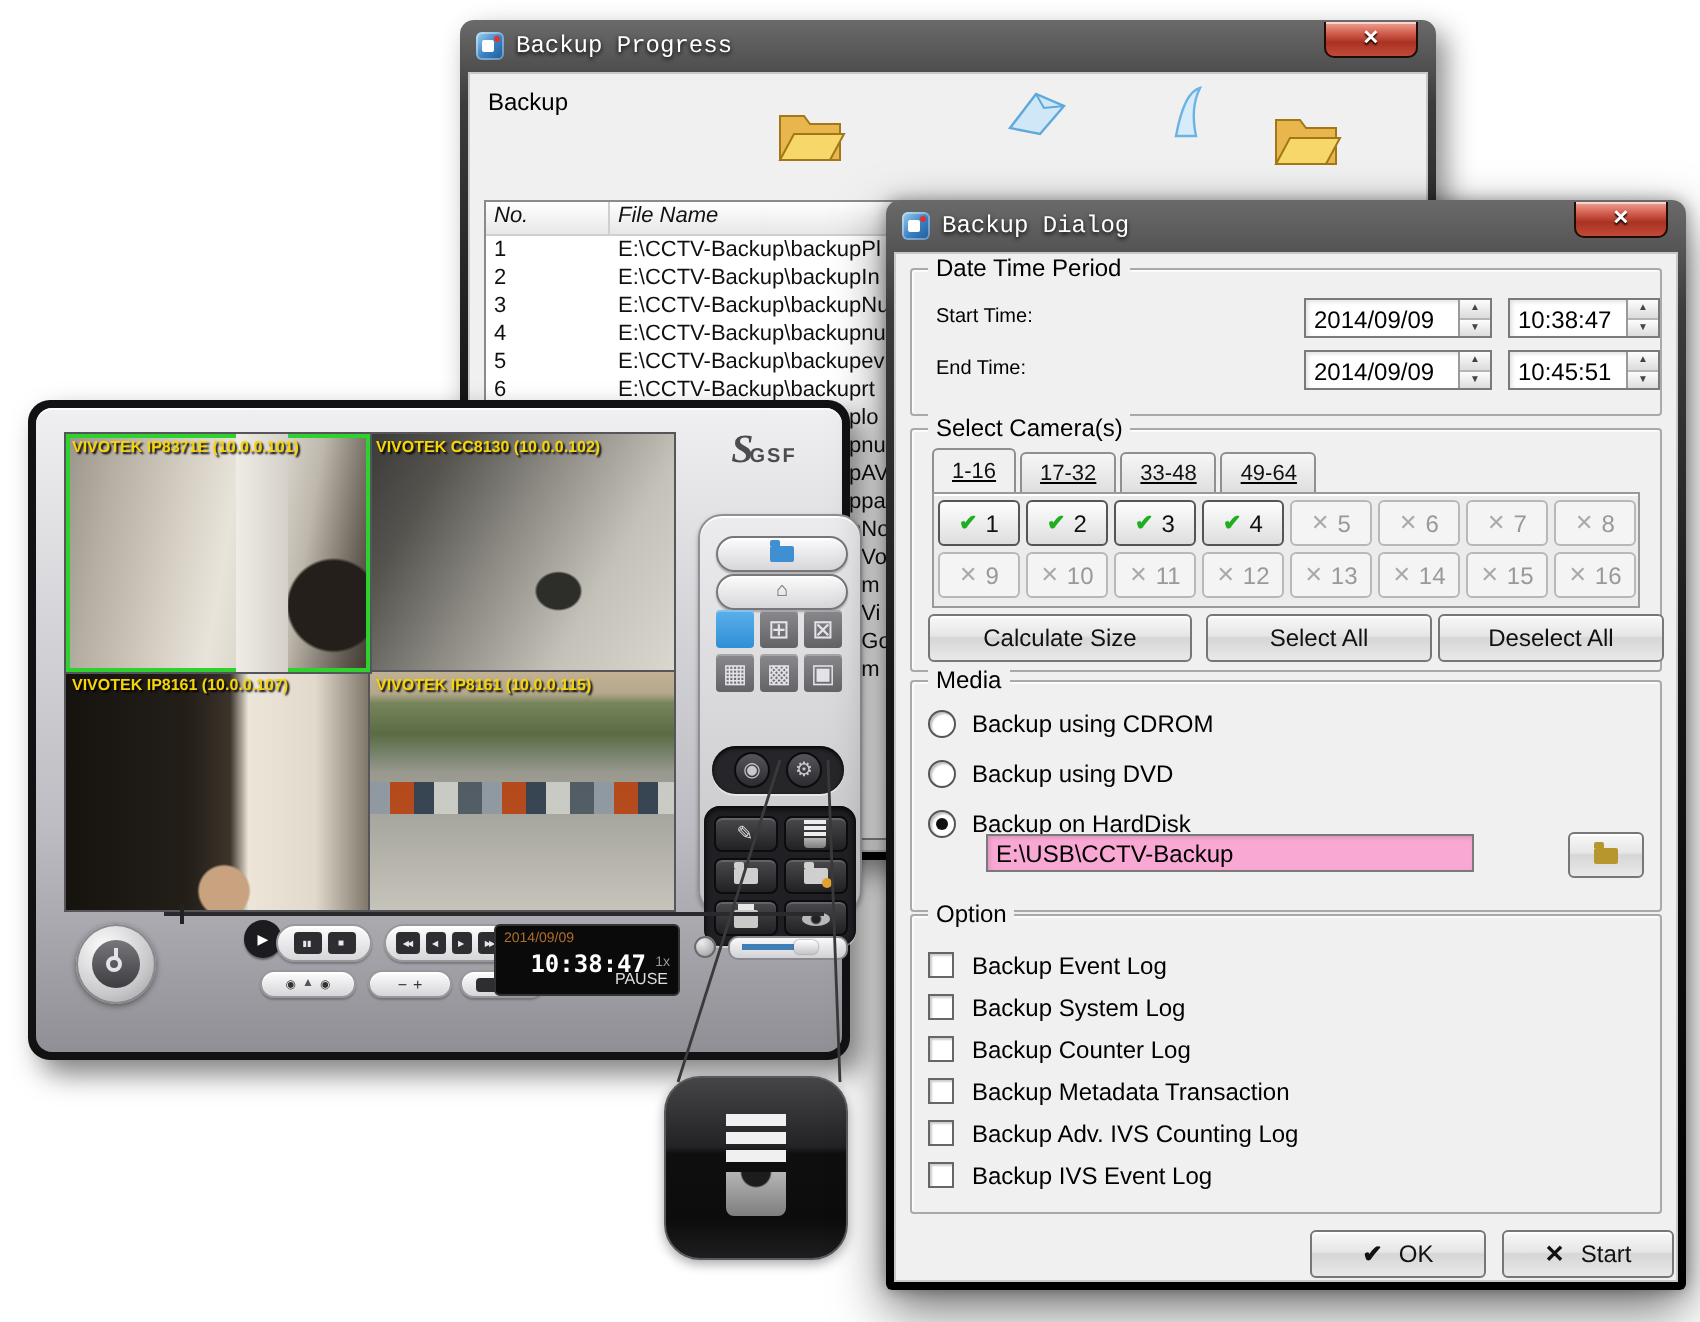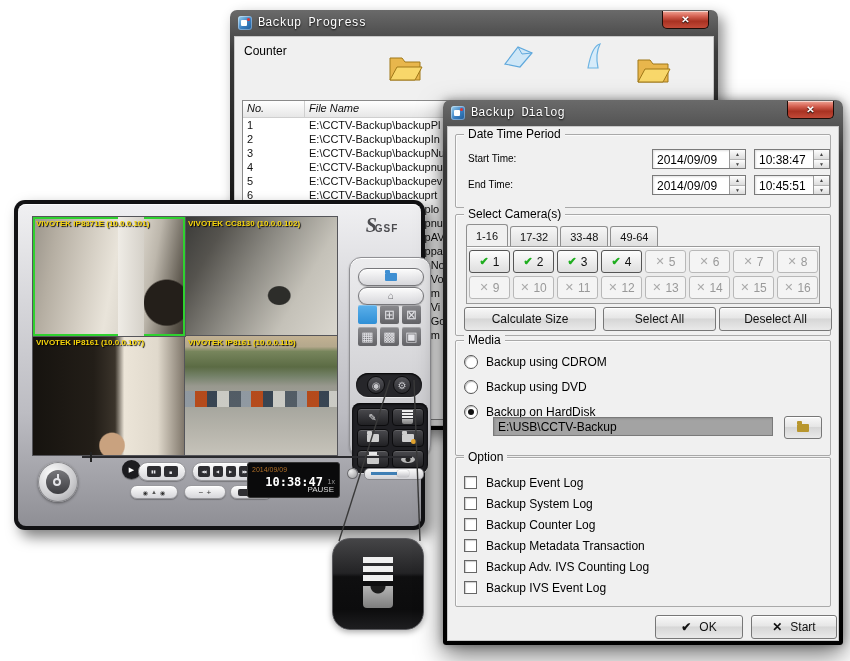--- a/index.html
+++ b/index.html
@@ -47,21 +47,21 @@
          box-shadow:inset 1px 1px 0 rgba(255,255,255,.7);}
   .group-label{position:absolute;top:-8px;left:8px;background:#f0f0f0;padding:0 4px;font-size:12px;color:#000;}
   .dlg-label{position:absolute;font-size:10px;color:#000;}
   .spin{position:absolute;height:20px;background:#fff;border:1px solid #7a7a7a;box-sizing:border-box;
         box-shadow:inset 1px 1px 2px rgba(0,0,0,.12);}
   .spin-val{position:absolute;left:4px;top:3px;font-size:12px;color:#000;}
   .spin-ud{position:absolute;right:0;top:0;bottom:0;width:15px;display:flex;flex-direction:column;border-left:1px solid #9a9a9a;}
   .spin-ud i{flex:1;font-style:normal;font-size:5px;line-height:8px;text-align:center;color:#444;
              background:linear-gradient(180deg,#fdfdfd,#dcdcdc);border-bottom:1px solid #b5b5b5;cursor:pointer;}
   .spin-ud i:last-child{border-bottom:none;}
-  .tabs-row{position:absolute;left:10px;top:10px;display:flex;gap:2px;align-items:flex-end;height:21px;}
+  .tabs-row{position:absolute;left:10px;top:10px;display:flex;gap:2px;align-items:flex-end;height:21px;text-decoration:underline;}
   .tab{height:19px;padding:0 9px;display:flex;align-items:center;font-size:11px;color:#111;
        background:linear-gradient(180deg,#f6f6f6,#dfdfdf);border:1px solid #8f8f8f;border-bottom:none;
        border-radius:3px 3px 0 0;cursor:pointer;}
   .tab.active{height:21px;background:#f0f0f0;position:relative;z-index:2;}
   .tab-panel{position:absolute;left:10px;top:31px;width:354px;height:58px;border:1px solid #9a9a9a;
              background:#ececec;box-shadow:inset 0 1px 0 #fff;box-sizing:border-box;}
   .cam-grid{position:absolute;left:2px;top:3px;display:flex;flex-wrap:wrap;gap:3px;width:352px;}
   .cam-btn{width:41px;height:23px;box-sizing:border-box;border-radius:3px;display:flex;align-items:center;
            justify-content:center;gap:4px;font-size:12px;cursor:pointer;}
   .cam-btn.on{border:1px solid #555;background:linear-gradient(180deg,#fdfdfd,#dedede);color:#111;}
@@ -70,22 +70,22 @@
   .cam-btn.off .cam-ico{color:#aaa;font-size:11px;}
   .btn{position:absolute;height:22px;border:1px solid #777;border-radius:3px;font-size:12px;color:#111;
        background:linear-gradient(180deg,#f8f8f8 0%,#e6e6e6 45%,#d6d6d6 50%,#e9e9e9 100%);
        display:flex;align-items:center;justify-content:center;gap:8px;cursor:pointer;
        box-shadow:inset 0 1px 0 #fff;}
   .radio-row{display:flex;align-items:center;gap:8px;height:25px;padding-left:8px;cursor:pointer;}
   .radio{width:12px;height:12px;border-radius:50%;border:1px solid #555;background:#fff;position:relative;flex:none;
          box-shadow:inset 1px 1px 1px rgba(0,0,0,.25);}
   .radio-row.checked .radio::after{content:"";position:absolute;left:3px;top:3px;width:6px;height:6px;border-radius:50%;background:#111;}
   .radio-label{font-size:12px;color:#000;}
-  .path-input{position:absolute;left:37px;top:76px;width:280px;height:19px;border:1px solid #7a7a7a;
-              background:#a3a3a3;font:12px "Liberation Sans",sans-serif;padding:0 4px;box-sizing:border-box;
+  .path-input{position:absolute;left:37px;top:76px;width:244px;height:19px;border:1px solid #7a7a7a;
+              background:#f9a8d4;font:12px "Liberation Sans",sans-serif;padding:0 4px;box-sizing:border-box;
               box-shadow:inset 1px 1px 2px rgba(0,0,0,.12);}
   .browse-btn{position:absolute;left:328px;top:75px;width:36px;height:21px;}
   .chk-row{display:flex;align-items:center;gap:9px;height:21px;padding-left:8px;cursor:pointer;}
   .chk-box{width:13px;height:13px;background:#fff;border:1px solid #666;box-sizing:border-box;flex:none;
            box-shadow:inset 1px 1px 1px rgba(0,0,0,.2);}
   .chk-label{font-size:12px;color:#000;}
   .ok-glyph{font-weight:bold;font-size:12px;}
 
   
   #cctv{position:absolute;left:14px;top:200px;width:411px;height:330px;z-index:4;border-radius:11px;
@@ -210,21 +210,21 @@
 
   <div class="win" id="progressWin">
     <div class="titlebar">
       <span class="app-ico"></span>
       <span class="title-text">Backup Progress</span>
     </div>
     <div class="close-btn">
       <span>✕</span>
     </div>
     <div class="client">
-      <div class="backup-label">Counter</div>
+      <div class="backup-label">Backup</div>
 
       <svg class="prog-svg" style="left:152px;top:12px" width="38" height="36" viewBox="0 0 38 36">
         <path d="M4 10 h12 l3 4 h15 v18 h-30 z" fill="#e8b64c" stroke="#a07818" stroke-width="1"></path>
         <path d="M4 32 l7 -13 h25 l-7 13 z" fill="#f8d76a" stroke="#a07818" stroke-width="1"></path>
       </svg>
       <svg class="prog-svg" style="left:268px;top:8px" width="34" height="26" viewBox="0 0 34 26">
         <path d="M3 20 L16 3 L30 9 L18 23 Z" fill="#cfe7f7" stroke="#5fa8dc" stroke-width="1.2"></path>
         <path d="M16 3 L20 10 L30 9" fill="none" stroke="#5fa8dc" stroke-width="1"></path>
       </svg>
       <svg class="prog-svg" style="left:348px;top:4px" width="24" height="32" viewBox="0 0 24 32">

